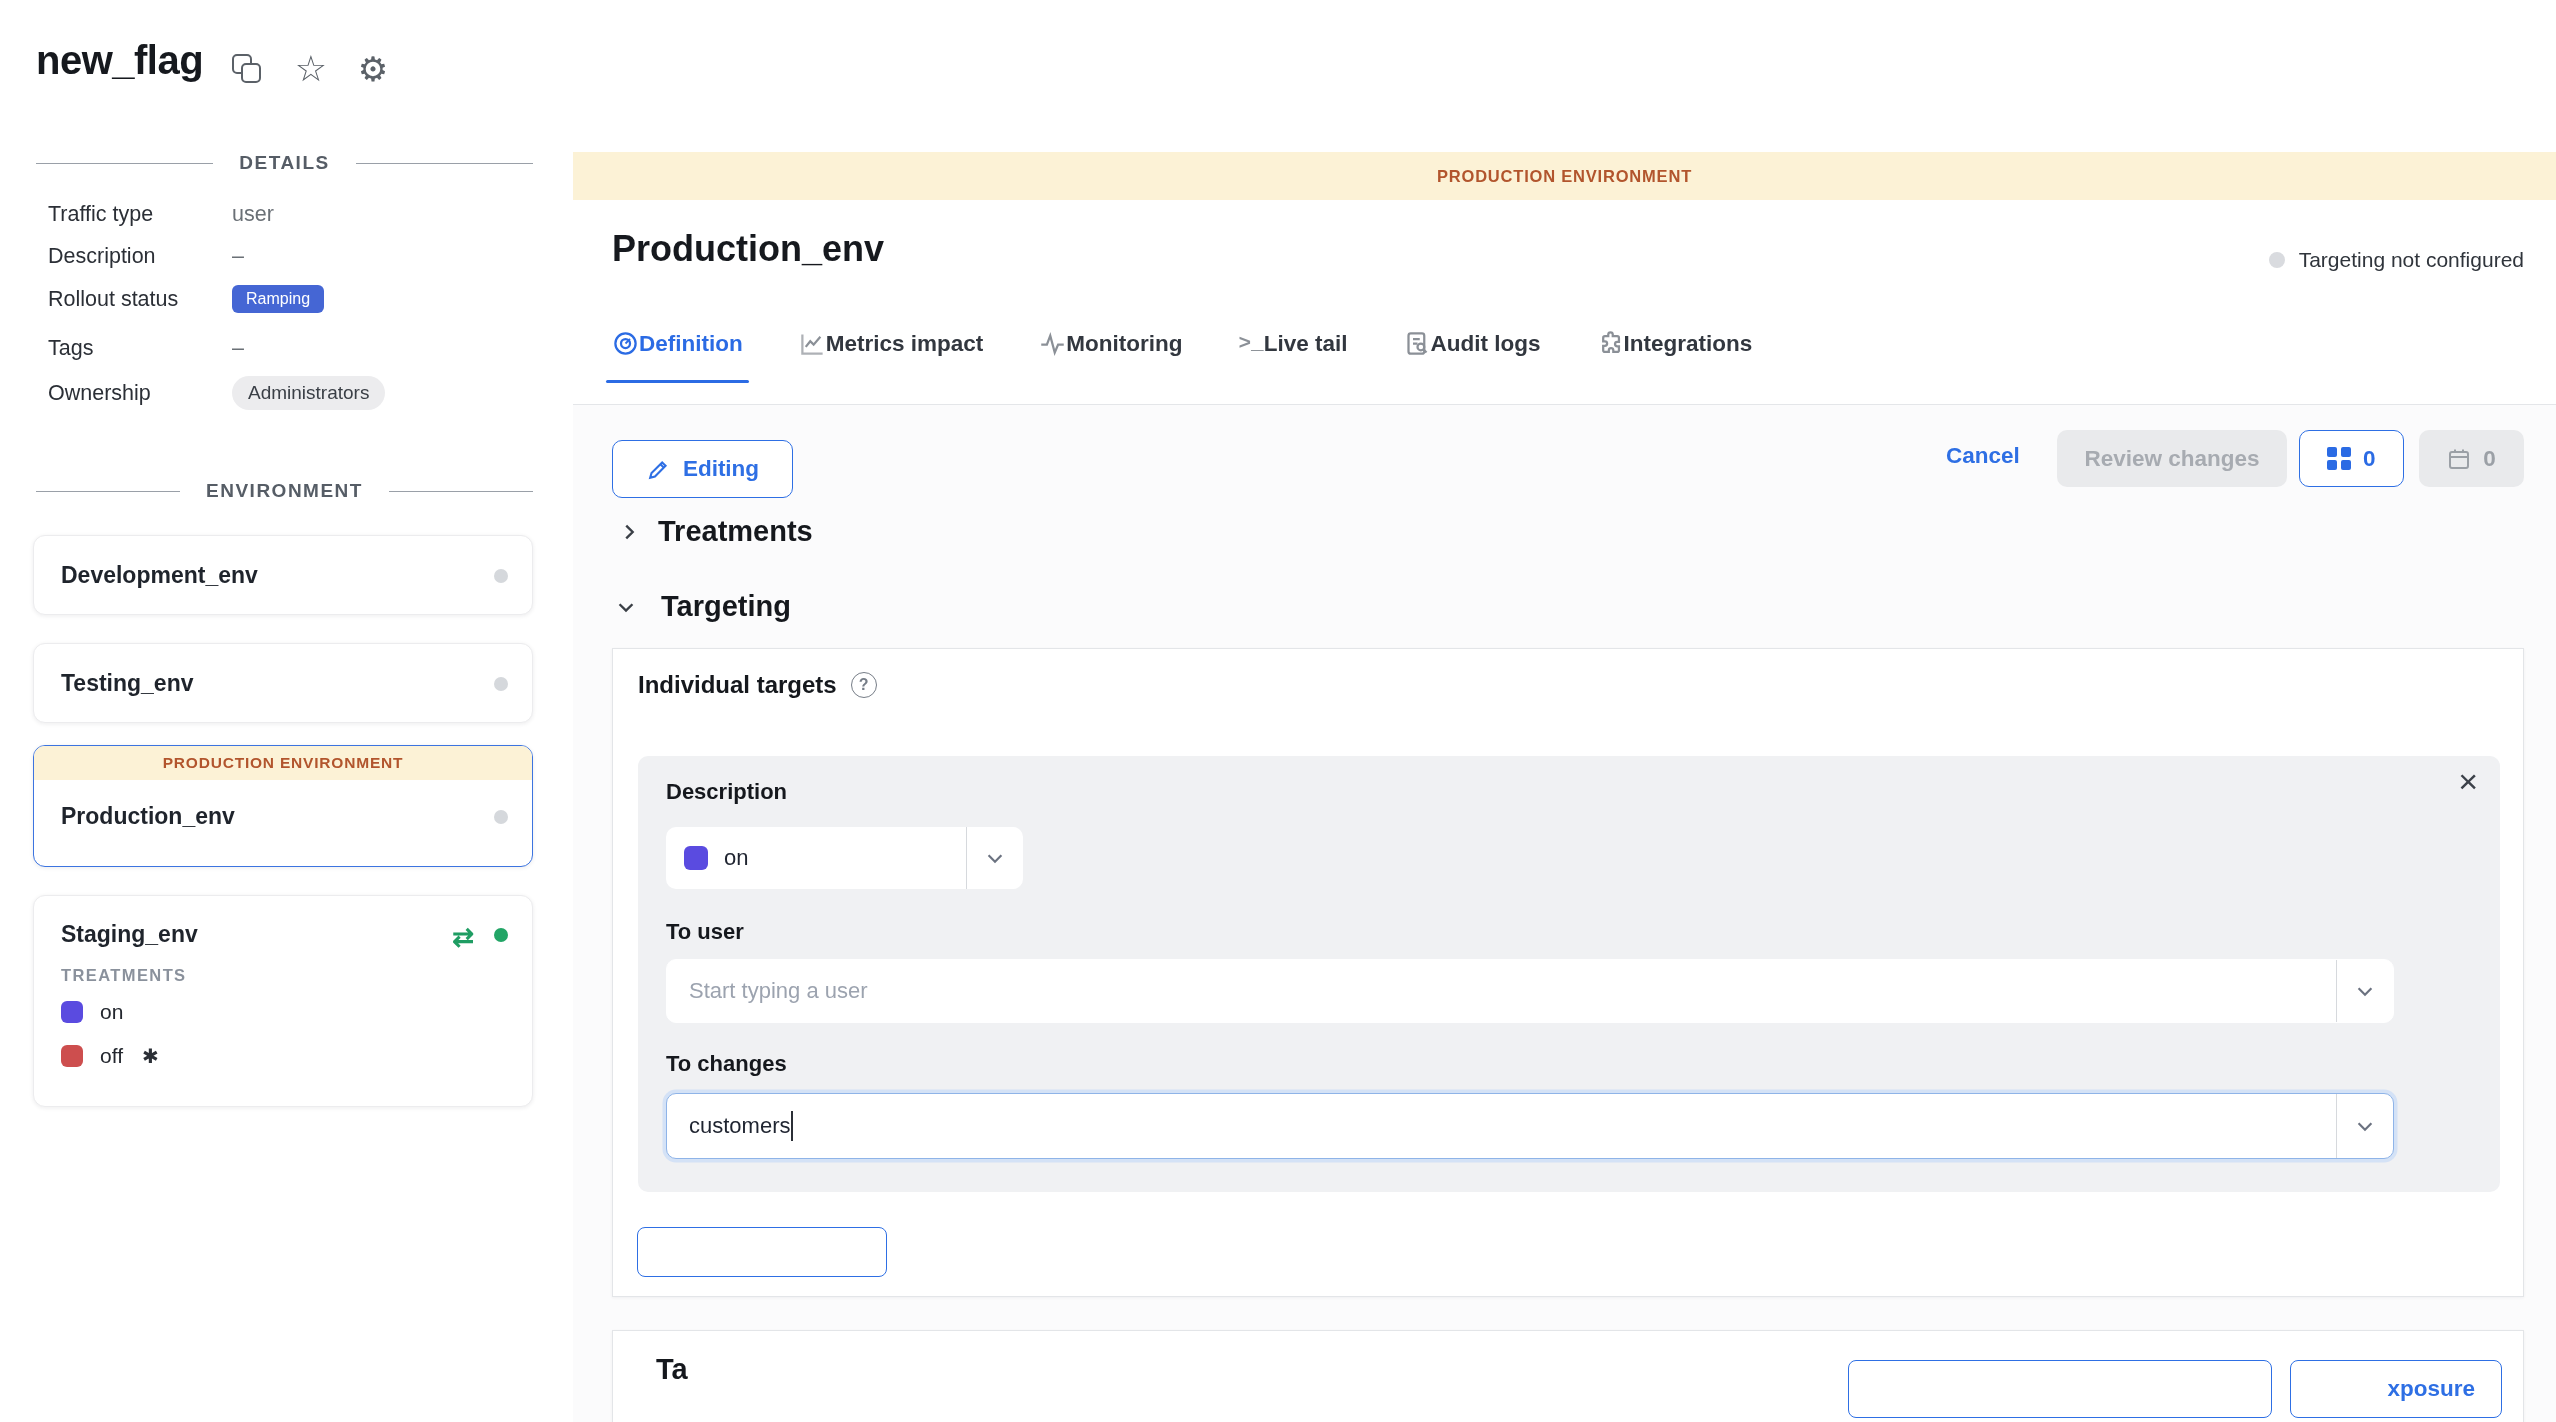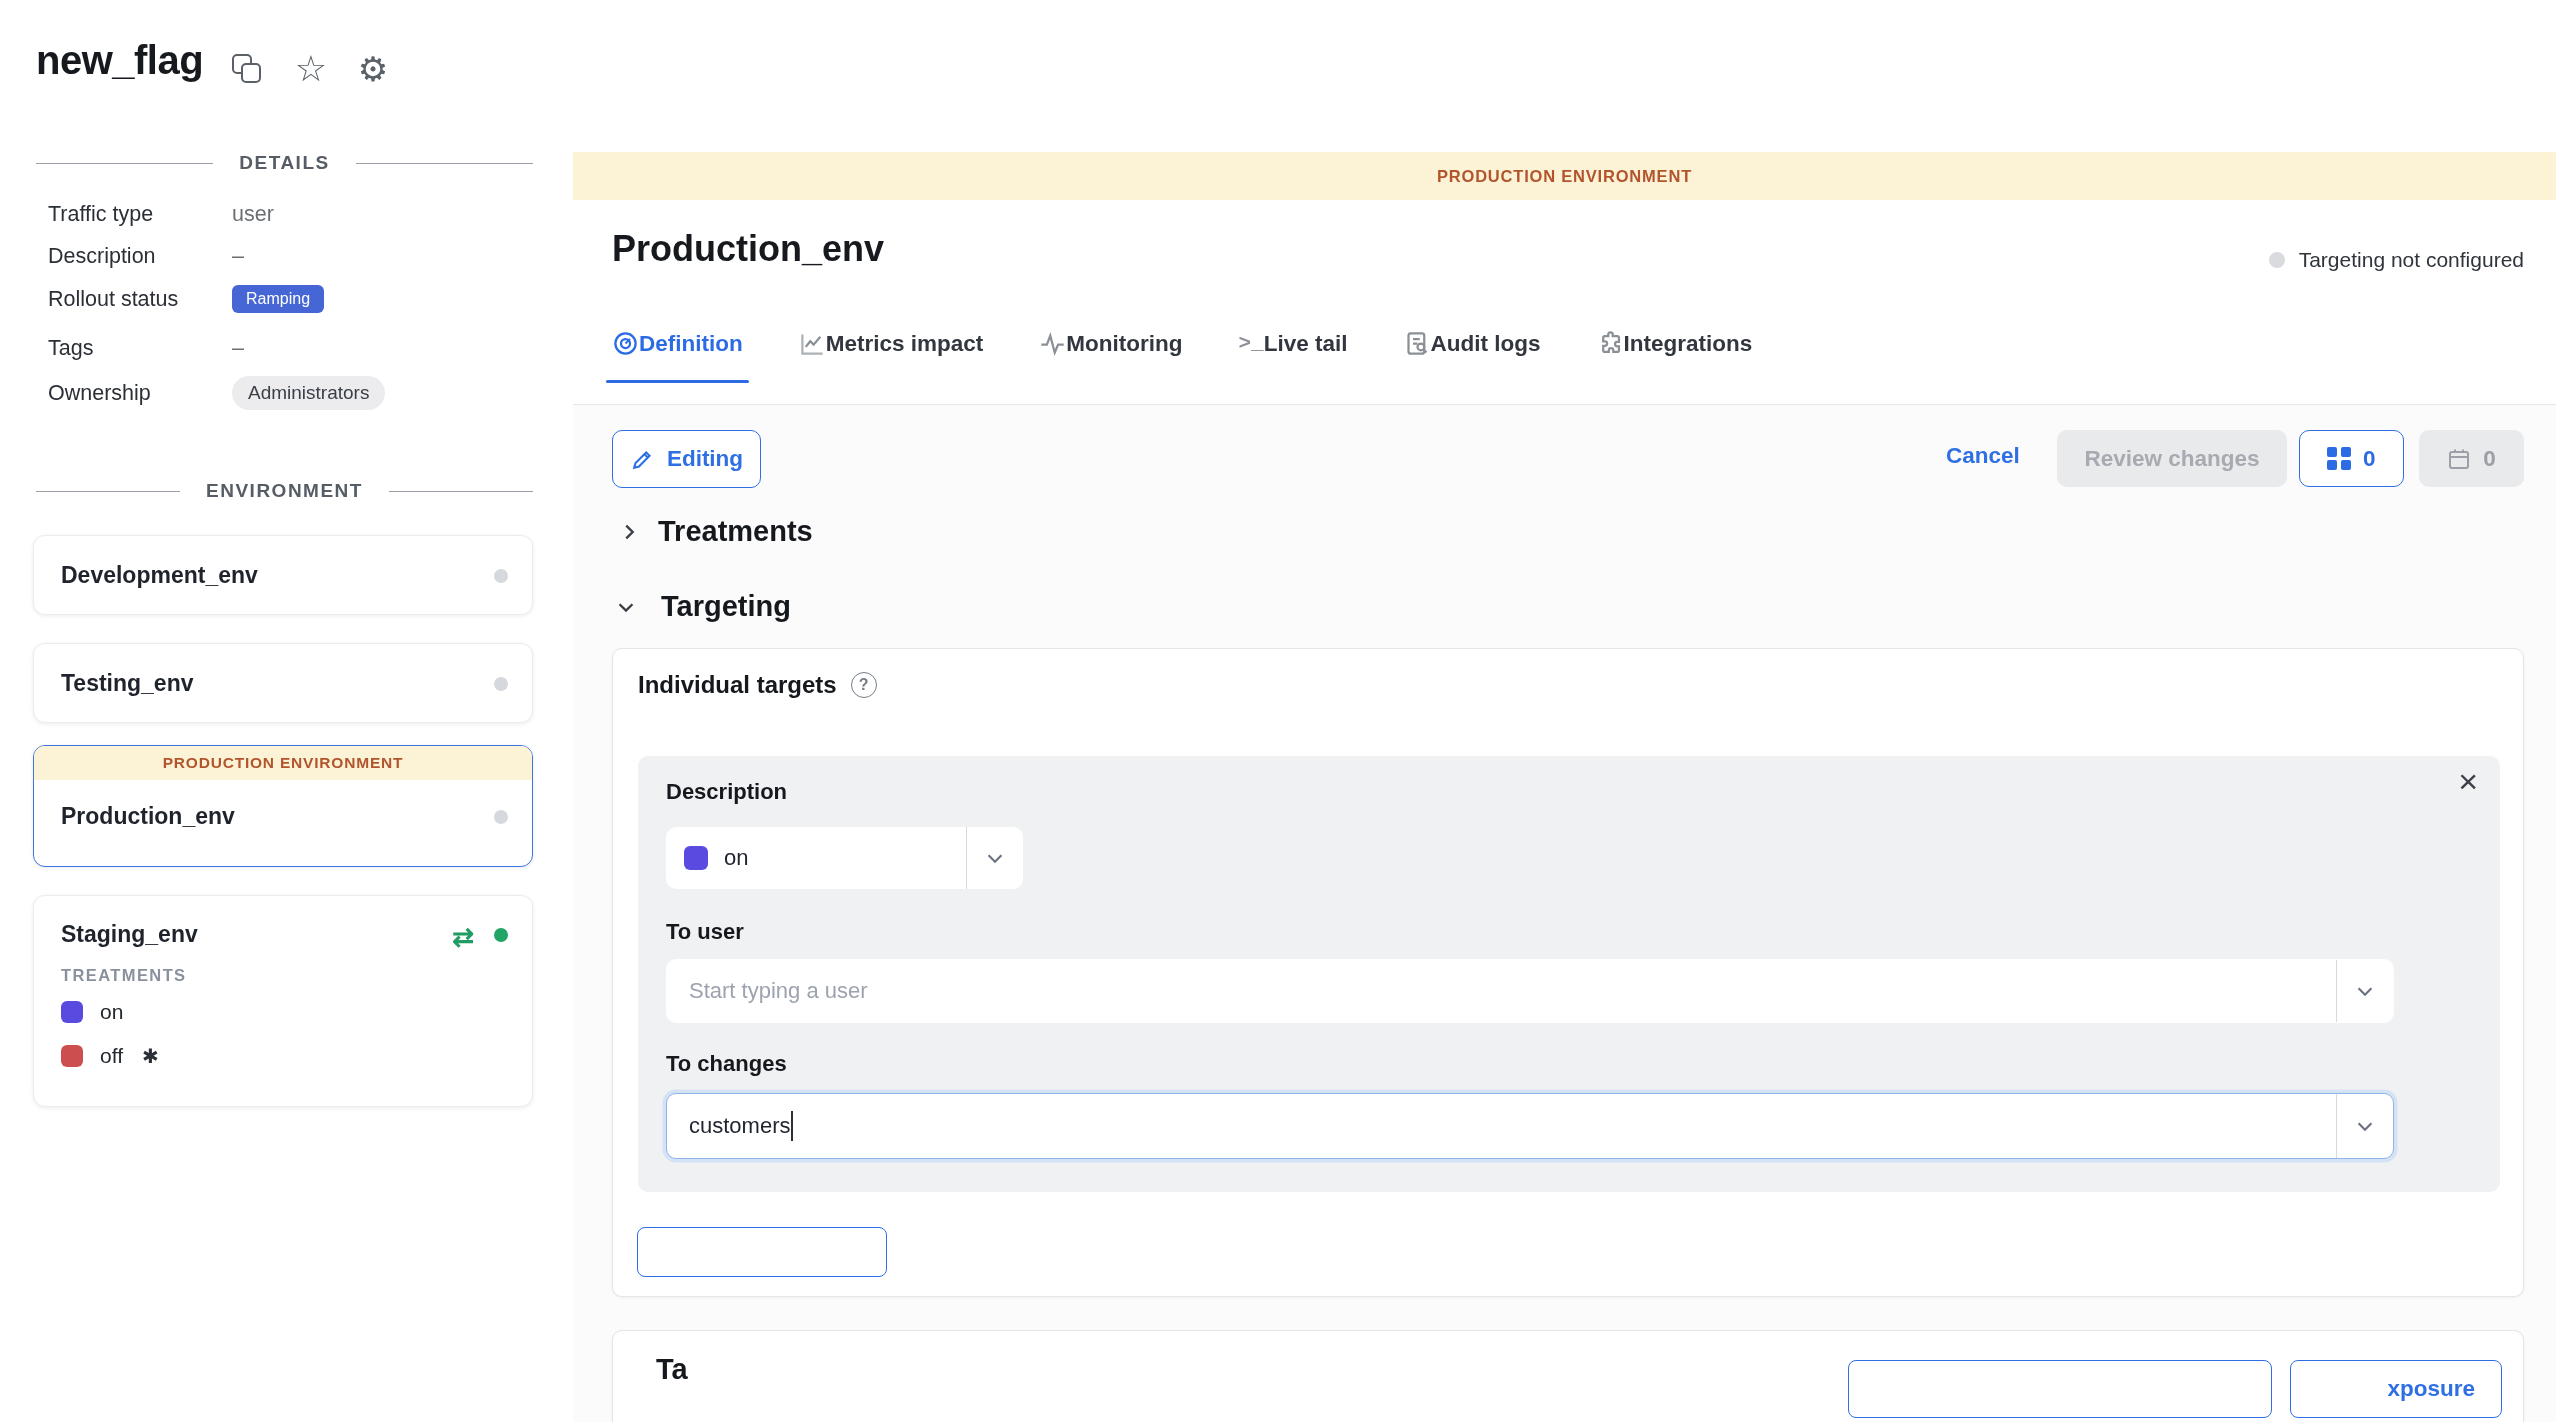--- a/index.html
+++ b/index.html
@@ -48,32 +48,32 @@
   .tabs { position:absolute; left:39px; top:330px; display:flex; gap:56px; }
   .tab { display:flex; align-items:center; gap:0; font-size:22.5px; font-weight:600; color:#32373f; padding-bottom:26px; position:relative; cursor:pointer; }
   .tab .ticon { color:#8b9097; display:flex; }
   .tab.active { color:#2b6be4; }
   .tab.active .ticon { color:#2b6be4; }
   .tab.active::after { content:""; position:absolute; left:-6px; right:-6px; bottom:0; height:3.5px; background:#2b6be4; border-radius:2px; }
   .tabline { position:absolute; left:0; top:404px; width:1983px; height:1px; background:#e4e6e9; }
   .main-body { position:absolute; left:0; top:405px; width:1983px; height:1017px; background:#fbfbfc; }
 
   .btn { display:flex; align-items:center; justify-content:center; gap:12px; border-radius:10px; font-size:22.5px; font-weight:600; cursor:pointer; }
-  .btn-editing { position:absolute; left:39px; top:25px; width:149px; height:58px; border:1.5px solid #2e6fe4; color:#2e6fe4; background:#fff; }
+  .btn-editing { position:absolute; left:39px; top:35px; width:181px; height:58px; border:1.5px solid #2e6fe4; color:#2e6fe4; background:#fff; }
   .link-cancel { position:absolute; left:1373px; top:38px; font-size:22.5px; font-weight:600; color:#2e6fe4; cursor:pointer; }
   .btn-review { position:absolute; left:1484px; top:25px; width:230px; height:57px; background:#e9eaec; color:#a7abb1; }
   .btn-count-grid { position:absolute; left:1726px; top:25px; width:105px; height:57px; background:#fff; border:1.5px solid #2e6fe4; color:#2b6be4; }
   .btn-count-cal { position:absolute; left:1846px; top:25px; width:105px; height:57px; background:#e9eaec; color:#9ba0a6; }
   .grid2x2 { display:grid; grid-template-columns:10px 10px; grid-template-rows:10px 10px; gap:3.5px; }
   .grid2x2 i { background:#2b6be4; border-radius:2px; }
 
   .sect-head { position:absolute; display:flex; align-items:center; gap:18px; font-size:29px; font-weight:700; color:#15181d; cursor:pointer; }
   .chev { color:#3a3f46; display:flex; }
 
-  .panel { position:absolute; left:39px; width:1912px; background:#fff; border:1px solid #e3e5e8; border-radius:10px; box-shadow:0 1px 3px rgba(20,24,32,.05); }
+  .panel { position:absolute; left:39px; width:1912px; background:#fff; border:1px solid #e3e5e8; border-radius:0; box-shadow:0 1px 3px rgba(20,24,32,.05); }
   .panel-targeting { top:243px; height:649px; }
   .it-title { position:absolute; left:25px; top:22px; font-size:24px; font-weight:700; color:#15181d; display:flex; align-items:center; gap:14px; }
   .help-circ { width:26px; height:26px; border:1.5px solid #767d87; border-radius:50%; color:#767d87; font-size:16px; font-weight:700; display:flex; align-items:center; justify-content:center; cursor:pointer; }
 
   .grey-card { position:absolute; left:25px; top:107px; width:1862px; height:436px; background:#f0f1f3; border-radius:10px; }
   .gc-close { position:absolute; right:22px; top:6px; font-size:34px; color:#3c4149; cursor:pointer; }
   .fld-label { position:absolute; left:28px; font-size:22px; font-weight:700; color:#15181d; }
   .sel { position:absolute; left:28px; top:71px; width:357px; height:62px; background:#fff; border-radius:10px; display:flex; align-items:center; cursor:pointer; }
   .sel-sq { width:24px; height:24px; border-radius:6px; background:#5a4be0; margin-left:18px; }
   .sel-txt { font-size:22px; color:#1f2430; margin-left:16px; }

